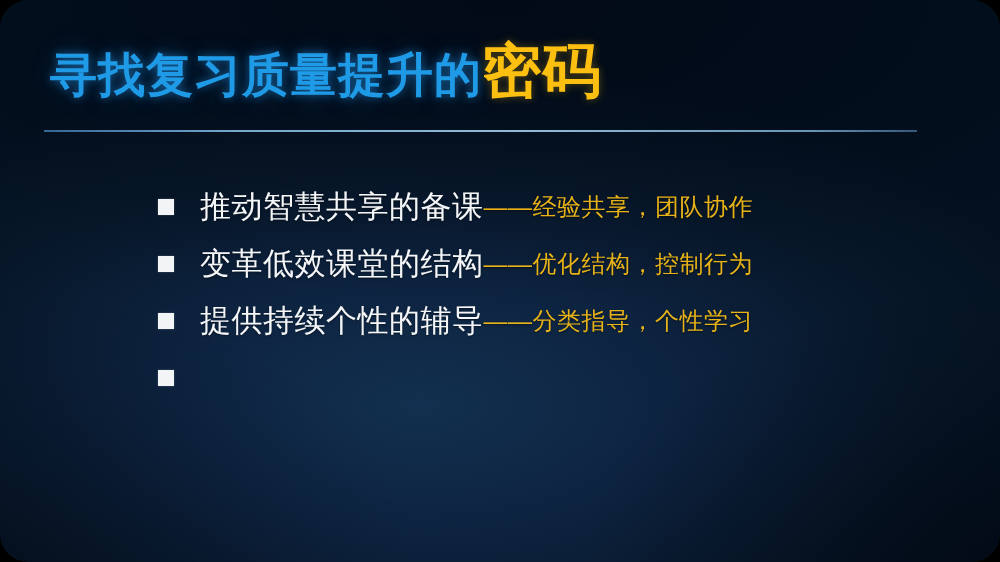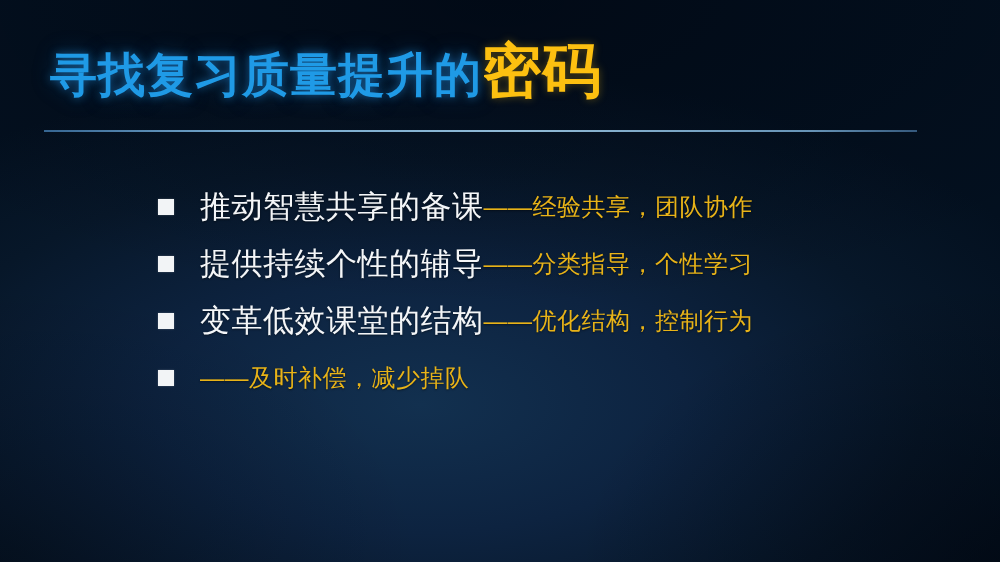--- a/index.html
+++ b/index.html
@@ -9,20 +9,21 @@
   }
   #slide {
     position: relative;
     width: 1000px;
     height: 562px;
     overflow: hidden;
     font-family: "Liberation Sans", "DejaVu Sans", sans-serif;
     background-color: #0b1f3a;
     background-image:
       radial-gradient(ellipse 70% 60% at 42% 72%, #12304f 0%, #0d2340 38%, #071729 72%, #03101f 100%);
+    border-radius: 28px;
   }
   
   #slide::before {
     content: "";
     position: absolute;
     inset: 0;
     background:
       radial-gradient(ellipse 120% 90% at 50% 0%, rgba(0,5,15,0.55) 0%, rgba(0,5,15,0.0) 60%),
       radial-gradient(ellipse 60% 70% at 100% 100%, rgba(0,4,12,0.55) 0%, rgba(0,4,12,0.0) 70%),
       radial-gradient(ellipse 60% 70% at 0% 100%, rgba(0,4,12,0.35) 0%, rgba(0,4,12,0.0) 70%);
@@ -112,29 +113,28 @@
   <div class="bullets">
 
     <div class="bullet-row">
       <span class="bullet-marker"></span>
       <span class="bullet-main">推动智慧共享的备课</span>
         <span class="bullet-tail">——经验共享，团队协作</span>
     </div>
 
     <div class="bullet-row">
       <span class="bullet-marker"></span>
+      <span class="bullet-main">变革低效课堂的结构</span>
+        <span class="bullet-tail">——优化结构，控制行为</span>
+    </div>
+
+    <div class="bullet-row">
+      <span class="bullet-marker"></span>
       <span class="bullet-main">提供持续个性的辅导</span>
         <span class="bullet-tail">——分类指导，个性学习</span>
     </div>
 
     <div class="bullet-row">
       <span class="bullet-marker"></span>
-      <span class="bullet-main">变革低效课堂的结构</span>
-        <span class="bullet-tail">——优化结构，控制行为</span>
-    </div>
-
-    <div class="bullet-row">
-      <span class="bullet-marker"></span>
-        <span class="bullet-tail">——及时补偿，减少掉队</span>
     </div>
 
   </div>
 </div>
 
 </body></html>

